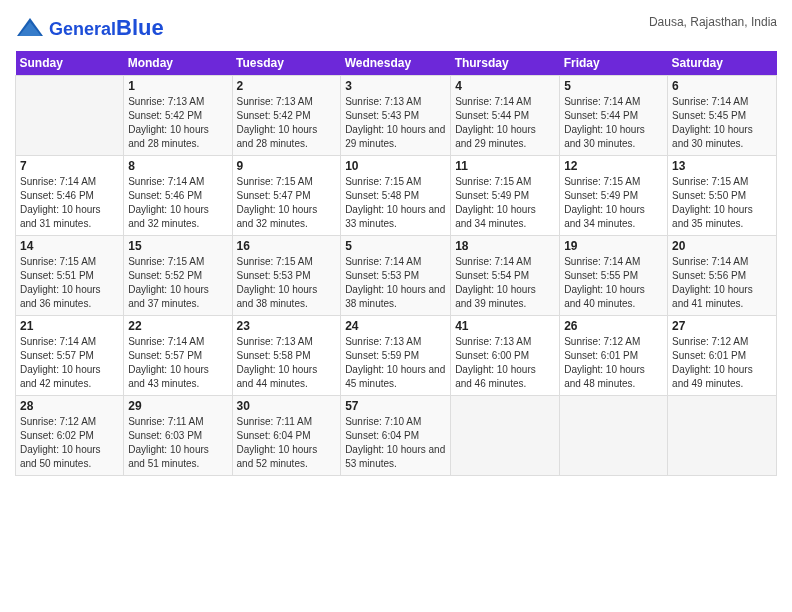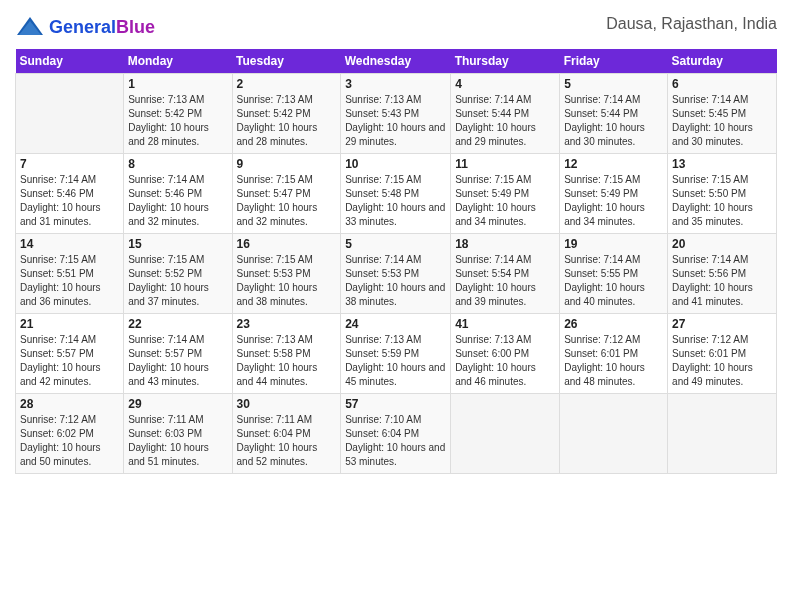--- a/index.html
+++ b/index.html
@@ -31,21 +31,21 @@
     }
     .title-section {
       text-align: right;
     }
     .calendar-title {
       font-size: 32px;
       font-weight: bold;
       color: #333;
     }
     .calendar-subtitle {
-      font-size: 16px;
+      font-size: 12px;
       color: #555;
     }
     table {
       width: 100%;
       border-collapse: collapse;
       font-size: 11px;
     }
     thead tr th {
       background-color: #6d28d9;
       color: white;
@@ -88,21 +88,21 @@
 <body>
 
 <div class="container">
   <div class="header-row">
     <div class="logo">
       <svg class="logo-icon" viewBox="0 0 30 24" xmlns="http://www.w3.org/2000/svg">
         <polygon points="15,2 28,20 2,20" fill="#1a5fb4"></polygon>
         <polygon points="15,6 26,20 4,20" fill="#4a90d9" opacity="0.6"></polygon>
       </svg>
       <div>
-        <span style="font-size:18px;font-weight:bold;color:#1d4ed8;">General</span><span style="font-size:18px;font-weight:bold;color:#a21caf;">Blue</span>
+        <span style="font-size:18px;font-weight:bold;color:#1d4ed8;">General</span><span style="font-size:22px;font-weight:bold;color:#1d4ed8;">Blue</span>
       </div>
     </div>
     <div class="title-section">
       <div class="calendar-subtitle">Dausa, Rajasthan, India</div>
     </div>
   </div>
 
   <table>
     <thead>
       <tr>

